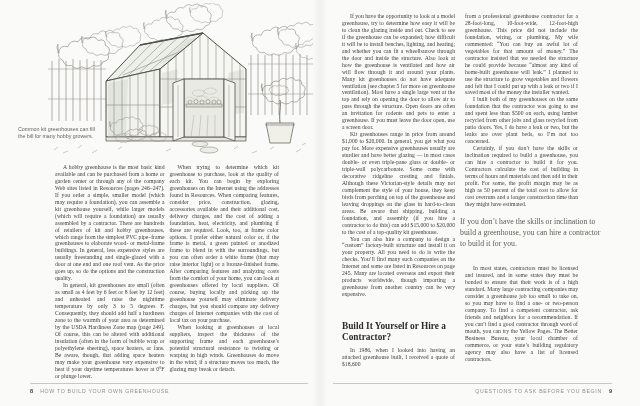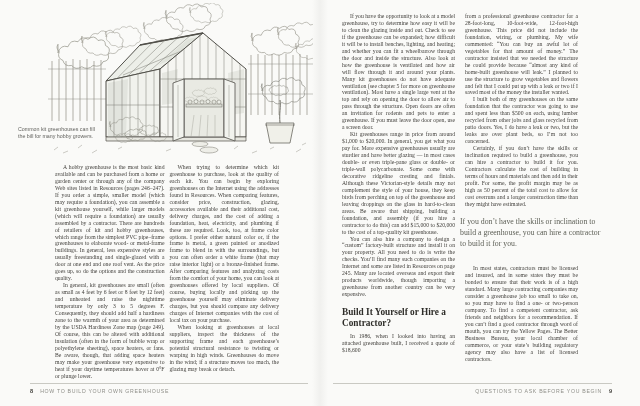--- a/index.html
+++ b/index.html
@@ -17,21 +17,21 @@
 
   .cols{position:absolute;display:flex;}
   .page.left .cols{left:55px;top:164px;width:224px;gap:5px;}
   .page.left .col{width:110px;}
   .page.right .cols{left:22px;top:13px;width:236px;gap:10px;}
   .page.right .col{width:113px;}
   .col{font-size:5.7px;line-height:6.95px;color:#44423e;}
   .col p{margin:0;text-indent:8px;text-align:justify;hyphens:auto;overflow-wrap:break-word;}
   .col p.noindent{text-indent:0;}
   .col h2{font-family:"Liberation Serif",serif;font-weight:bold;font-size:9.3px;line-height:10.6px;
-          color:#2e2d29;margin:9px 0 5px;}
+          color:#2e2d29;margin:23px 0 5px;}
   .pullquote{margin:8px 0 16px -5px;width:146px;font-size:7.8px;line-height:11.2px;color:#5c5e55;}
 
   .pfooter{position:absolute;top:383px;border-top:1px solid #c9c9c3;padding-top:3.5px;
           display:flex;align-items:baseline;gap:7px;
           font-family:"Liberation Sans",sans-serif;font-size:5.2px;letter-spacing:.7px;color:#8f8f89;}
   .page.left .pfooter{left:30px;width:278px;}
   .page.right .pfooter{left:13px;width:279px;justify-content:flex-end;}
   .pagenum{font-weight:bold;color:#45443f;font-size:5.6px;letter-spacing:0;}
 
   svg .thin{stroke-width:.5;}

